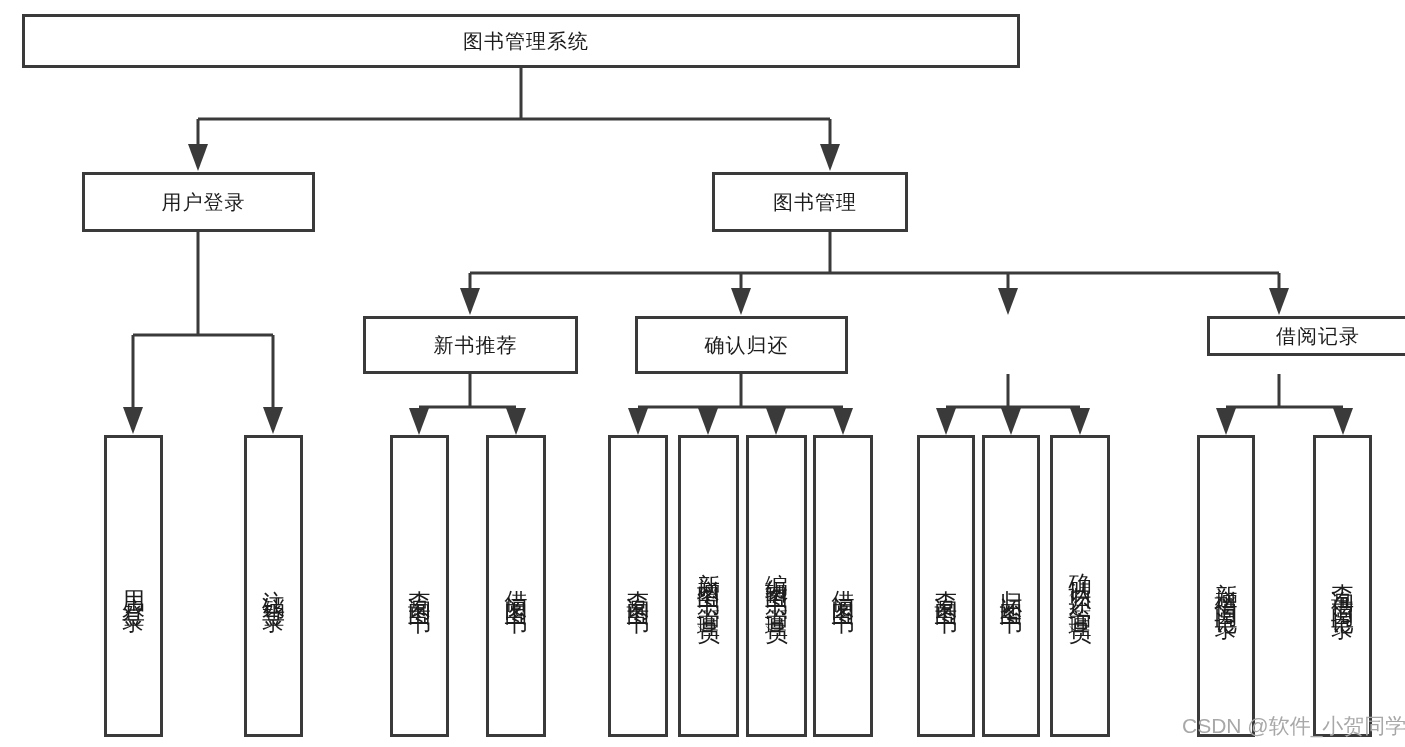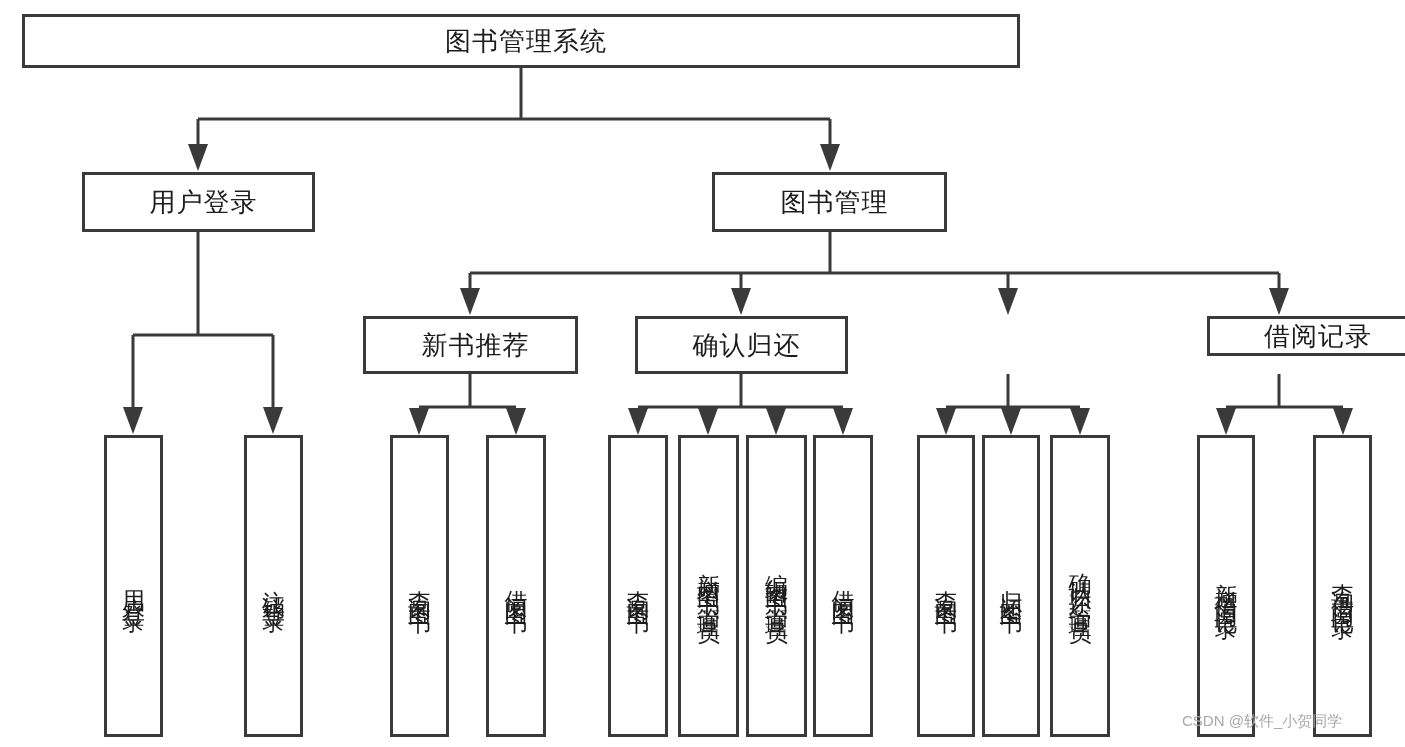--- a/index.html
+++ b/index.html
@@ -11,41 +11,41 @@
     color:#1c1c1c;
     overflow:hidden;
   }
   .wires{position:absolute;left:0;top:0;width:1405px;height:747px;}
   .node{
     position:absolute;
     box-sizing:border-box;
     background:#ffffff;
     border:3px solid #3a3a3a;
     display:flex;align-items:center;justify-content:center;
-    font-size:26px;
+    font-size:20px;
     letter-spacing:1px;
     white-space:nowrap;
     padding-left:10px;
   }
   .leaf{
     position:absolute;
     box-sizing:border-box;
     background:#ffffff;
     border:3px solid #3a3a3a;
     writing-mode:vertical-rl;
     text-orientation:mixed;
     display:flex;align-items:center;justify-content:center;
     font-size:23px;
     letter-spacing:7px;
     line-height:1;
   }
   .watermark{
     position:absolute;
     left:1182px;top:712px;
-    font-size:15px;
+    font-size:21px;
     color:#a8a8a8;
     white-space:nowrap;
   }
 </style>
 </head>
 <body>
 
 <div class="canvas">
 
   <svg class="wires" viewBox="0 0 1405 747" xmlns="http://www.w3.org/2000/svg">
@@ -84,21 +84,21 @@
       <polygon points="1001,408 1021,408 1011,435"></polygon>
       <polygon points="1070,408 1090,408 1080,435"></polygon>
       <polygon points="1216,408 1236,408 1226,435"></polygon>
       <polygon points="1333,408 1353,408 1343,435"></polygon>
     </g>
   </svg>
 
   <div class="node" style="left:22px;top:14px;width:998px;height:54px;">图书管理系统</div>
 
   <div class="node" style="left:82px;top:172px;width:233px;height:60px;">用户登录</div>
-  <div class="node" style="left:712px;top:172px;width:235px;height:60px;">图书管理</div>
+  <div class="node" style="left:712px;top:172px;width:196px;height:60px;">图书管理</div>
 
   <div class="node" style="left:363px;top:316px;width:215px;height:58px;">新书推荐</div>
   <div class="node" style="left:635px;top:316px;width:213px;height:58px;">确认归还</div>
   <div class="node" style="left:1207px;top:316px;width:212px;height:40px;">借阅记录</div>
 
   <div class="leaf" style="left:104px;top:435px;width:59px;height:302px;">用户登录</div>
   <div class="leaf" style="left:244px;top:435px;width:59px;height:302px;">注销登录</div>
 
   <div class="leaf" style="left:390px;top:435px;width:59px;height:302px;">查询图书</div>
   <div class="leaf" style="left:486px;top:435px;width:60px;height:302px;">借阅图书</div>

